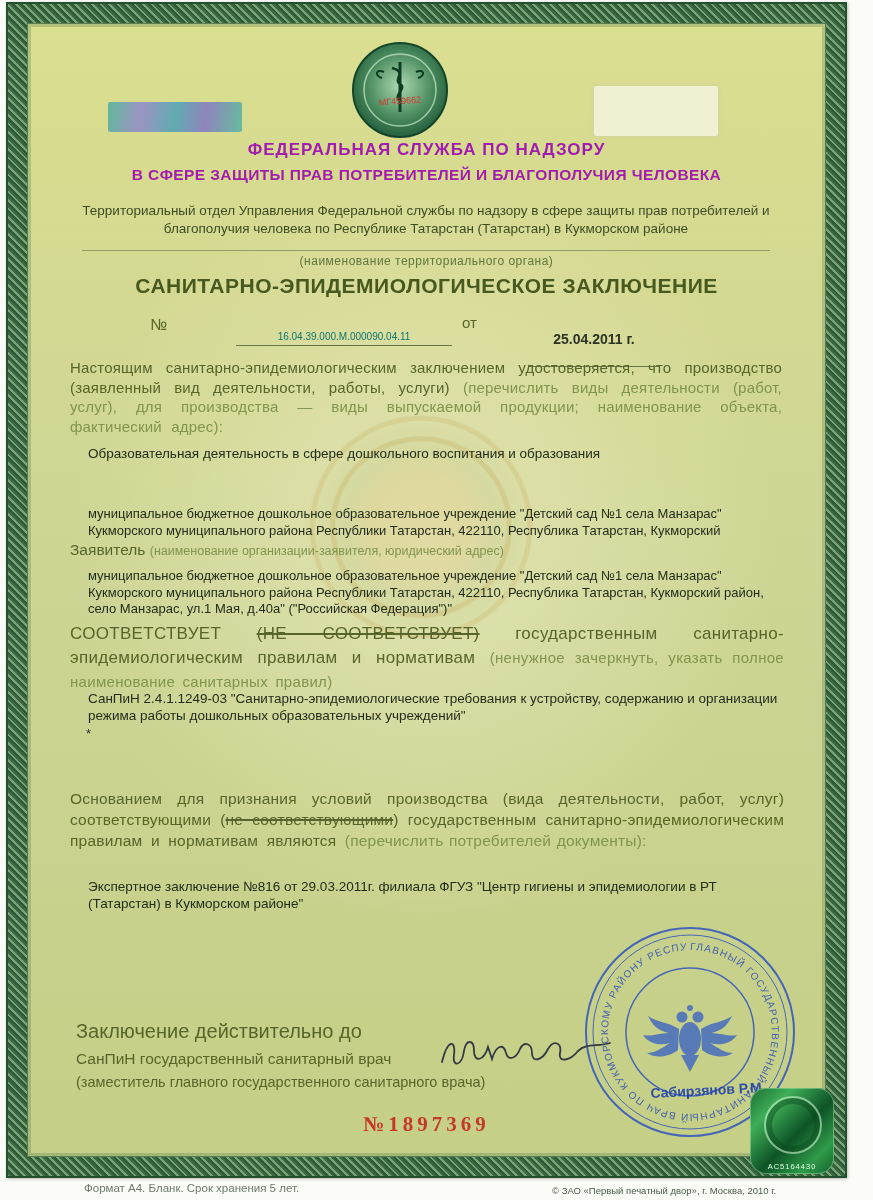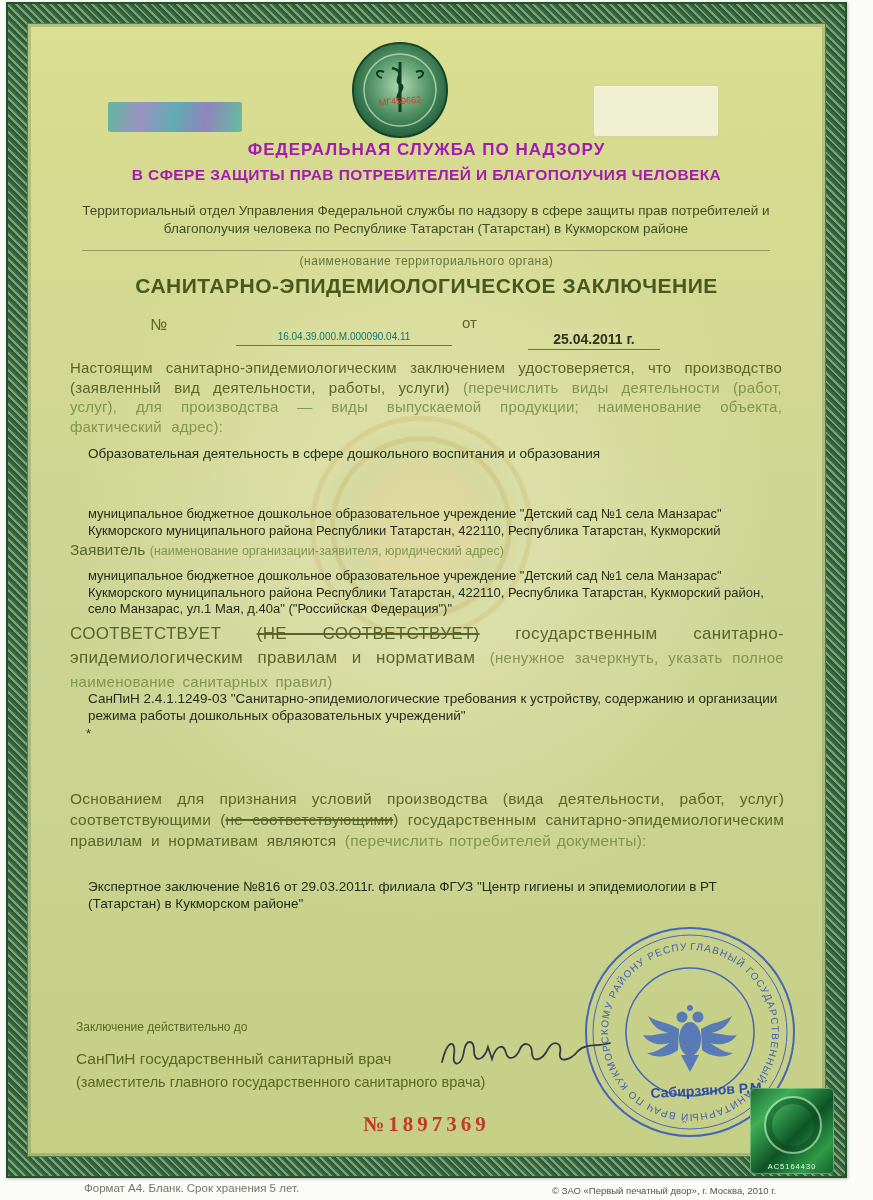--- a/index.html
+++ b/index.html
@@ -38,41 +38,41 @@
   .terr { left:76px; top:202px; width:700px; font-size:13.5px; line-height:18px; color:#3d4c23; }
   .rule { left:82px; top:250px; width:688px; border-top:1px solid rgba(85,105,60,0.55); height:0; }
   .capt { left:6px; top:254px; width:841px; font-size:12px; color:#62763c; letter-spacing:0.5px; }
   .title{ left:6px; top:274px; width:841px; font-size:21px; font-weight:bold; letter-spacing:0.5px; color:#47591f; }
 
   .numlbl  { left:150px; top:316px; font-size:16px; }
   .numval  { left:236px; top:331px; width:216px; text-align:center; font-size:10px; font-weight:400; color:#0f766e;
              border-bottom:1px solid #66764a; padding-bottom:3px; }
   .fromlbl { left:462px; top:314px; font-size:15px; }
   .dateval { left:528px; top:331px; width:132px; text-align:center; font-size:14px; font-weight:600; color:#2b3422;
-             border-bottom:1px solid #66764a; padding-bottom:2px; }
+             border-bottom:1px solid #66764a; padding-bottom:19px; }
 
   .p1    { left:70px; top:358px; width:712px; font-size:15px; line-height:19.5px; word-spacing:5px; letter-spacing:0.2px; }
   .activ { left:88px; top:446px; width:670px; font-size:13.5px; }
   .objtx { left:88px; top:506px; width:694px; font-size:13px; line-height:16.5px; }
   .applb { left:70px; top:541px; width:712px; font-size:15.5px; }
   .applb .hint { font-size:12.5px; }
   .apptx { left:88px; top:568px; width:694px; font-size:13px; line-height:16.5px; }
 
   .conf  { left:70px; top:622px; width:714px; font-size:17px; line-height:24px; word-spacing:7px; letter-spacing:0.3px; }
   .conf .hint { font-size:15px; word-spacing:3px; }
   .struck { text-decoration:line-through; text-decoration-thickness:2px; }
 
   .sanpin { left:88px; top:690px; width:694px; font-size:13.5px; line-height:17px; }
   .dotmark{ left:86px; top:726px; font-size:13px; color:#333; }
 
   .basis { left:70px; top:788px; width:714px; font-size:15.5px; line-height:21px; word-spacing:4px; letter-spacing:0.2px; }
   .basis .hint { word-spacing:1px; }
   .expert{ left:88px; top:878px; width:684px; font-size:13.5px; line-height:17px; }
 
-  .valid { left:76px; top:1020px; font-size:12px; }
+  .valid { left:76px; top:1020px; font-size:20px; }
   .chief { left:76px; top:1050px; font-size:15.5px; }
   .deputy{ left:76px; top:1074px; font-size:14.5px; }
 
   .stampname { left:628px; top:1082px; width:160px; text-align:center; font-size:14px; font-weight:bold;
                color:#2443a8; transform:rotate(-3deg); opacity:0.92; }
   .serial { left:6px; top:1112px; width:841px; text-align:center;
             font-family:"Liberation Serif", serif; font-size:21px; font-weight:bold;
             letter-spacing:4px; color:#c5392b; }
 
   .fmtnote { left:84px; top:1182px; font-size:11.5px; color:#6d796a; }
@@ -87,21 +87,21 @@
     left:594px; top:86px; width:124px; height:50px; border-radius:2px;
     background:rgba(246,246,228,0.78); box-shadow:0 0 4px rgba(200,200,170,0.6);
   }
   .watermark {
     left:296px; top:412px; width:250px; height:230px; border-radius:50%;
     background:
       radial-gradient(circle, rgba(225,165,85,0.14) 0 30%, rgba(150,170,90,0.12) 44%, rgba(0,0,0,0) 68%),
       radial-gradient(circle, rgba(0,0,0,0) 50%, rgba(195,150,60,0.22) 51% 53%, rgba(0,0,0,0) 54% 62%, rgba(195,150,60,0.18) 63% 65%, rgba(0,0,0,0) 66%);
   }
   .holo-bottom {
-    left:750px; top:1088px; width:84px; height:86px; border-radius:5px;
+    left:750px; top:1088px; width:84px; height:86px; border-radius:16px;
     background:linear-gradient(135deg,#1b6e33,#3fae58 25%,#0e5426 55%,#2f9a49 80%,#13612c);
     box-shadow:inset 0 0 0 1px rgba(210,255,210,0.35);
   }
   .holo-bottom .ring {
     position:absolute; left:14px; top:8px; width:54px; height:54px; border-radius:50%;
     border:2px solid rgba(215,255,215,0.55);
     box-shadow:inset 0 0 0 6px rgba(10,70,30,0.45);
   }
   .holo-bottom .code {
     position:absolute; left:0; bottom:3px; width:100%; text-align:center;

